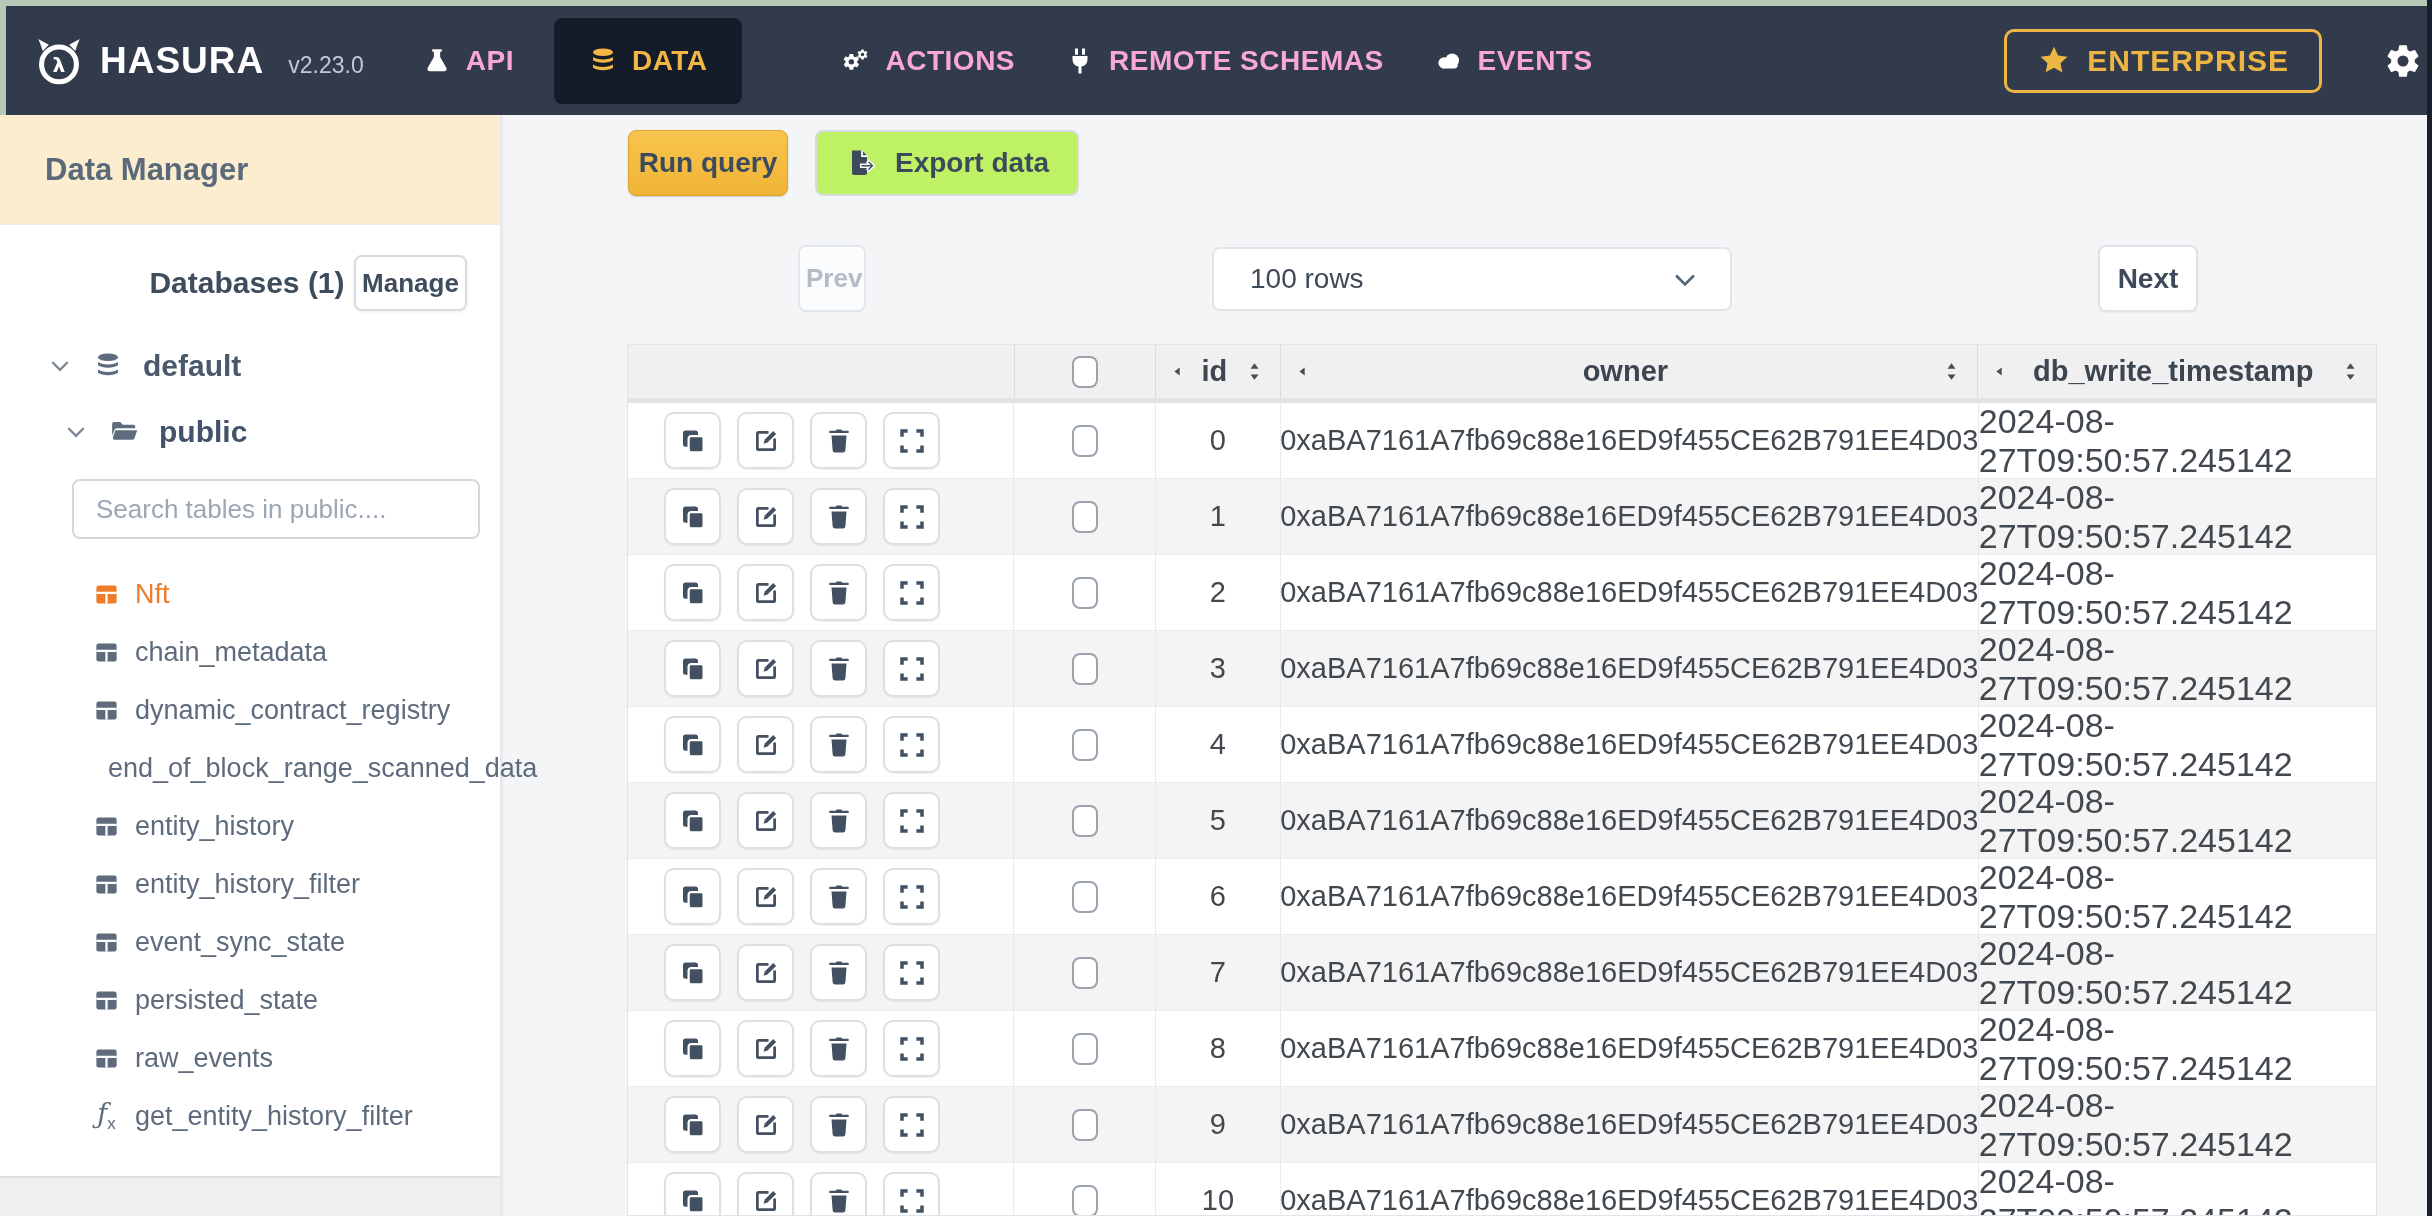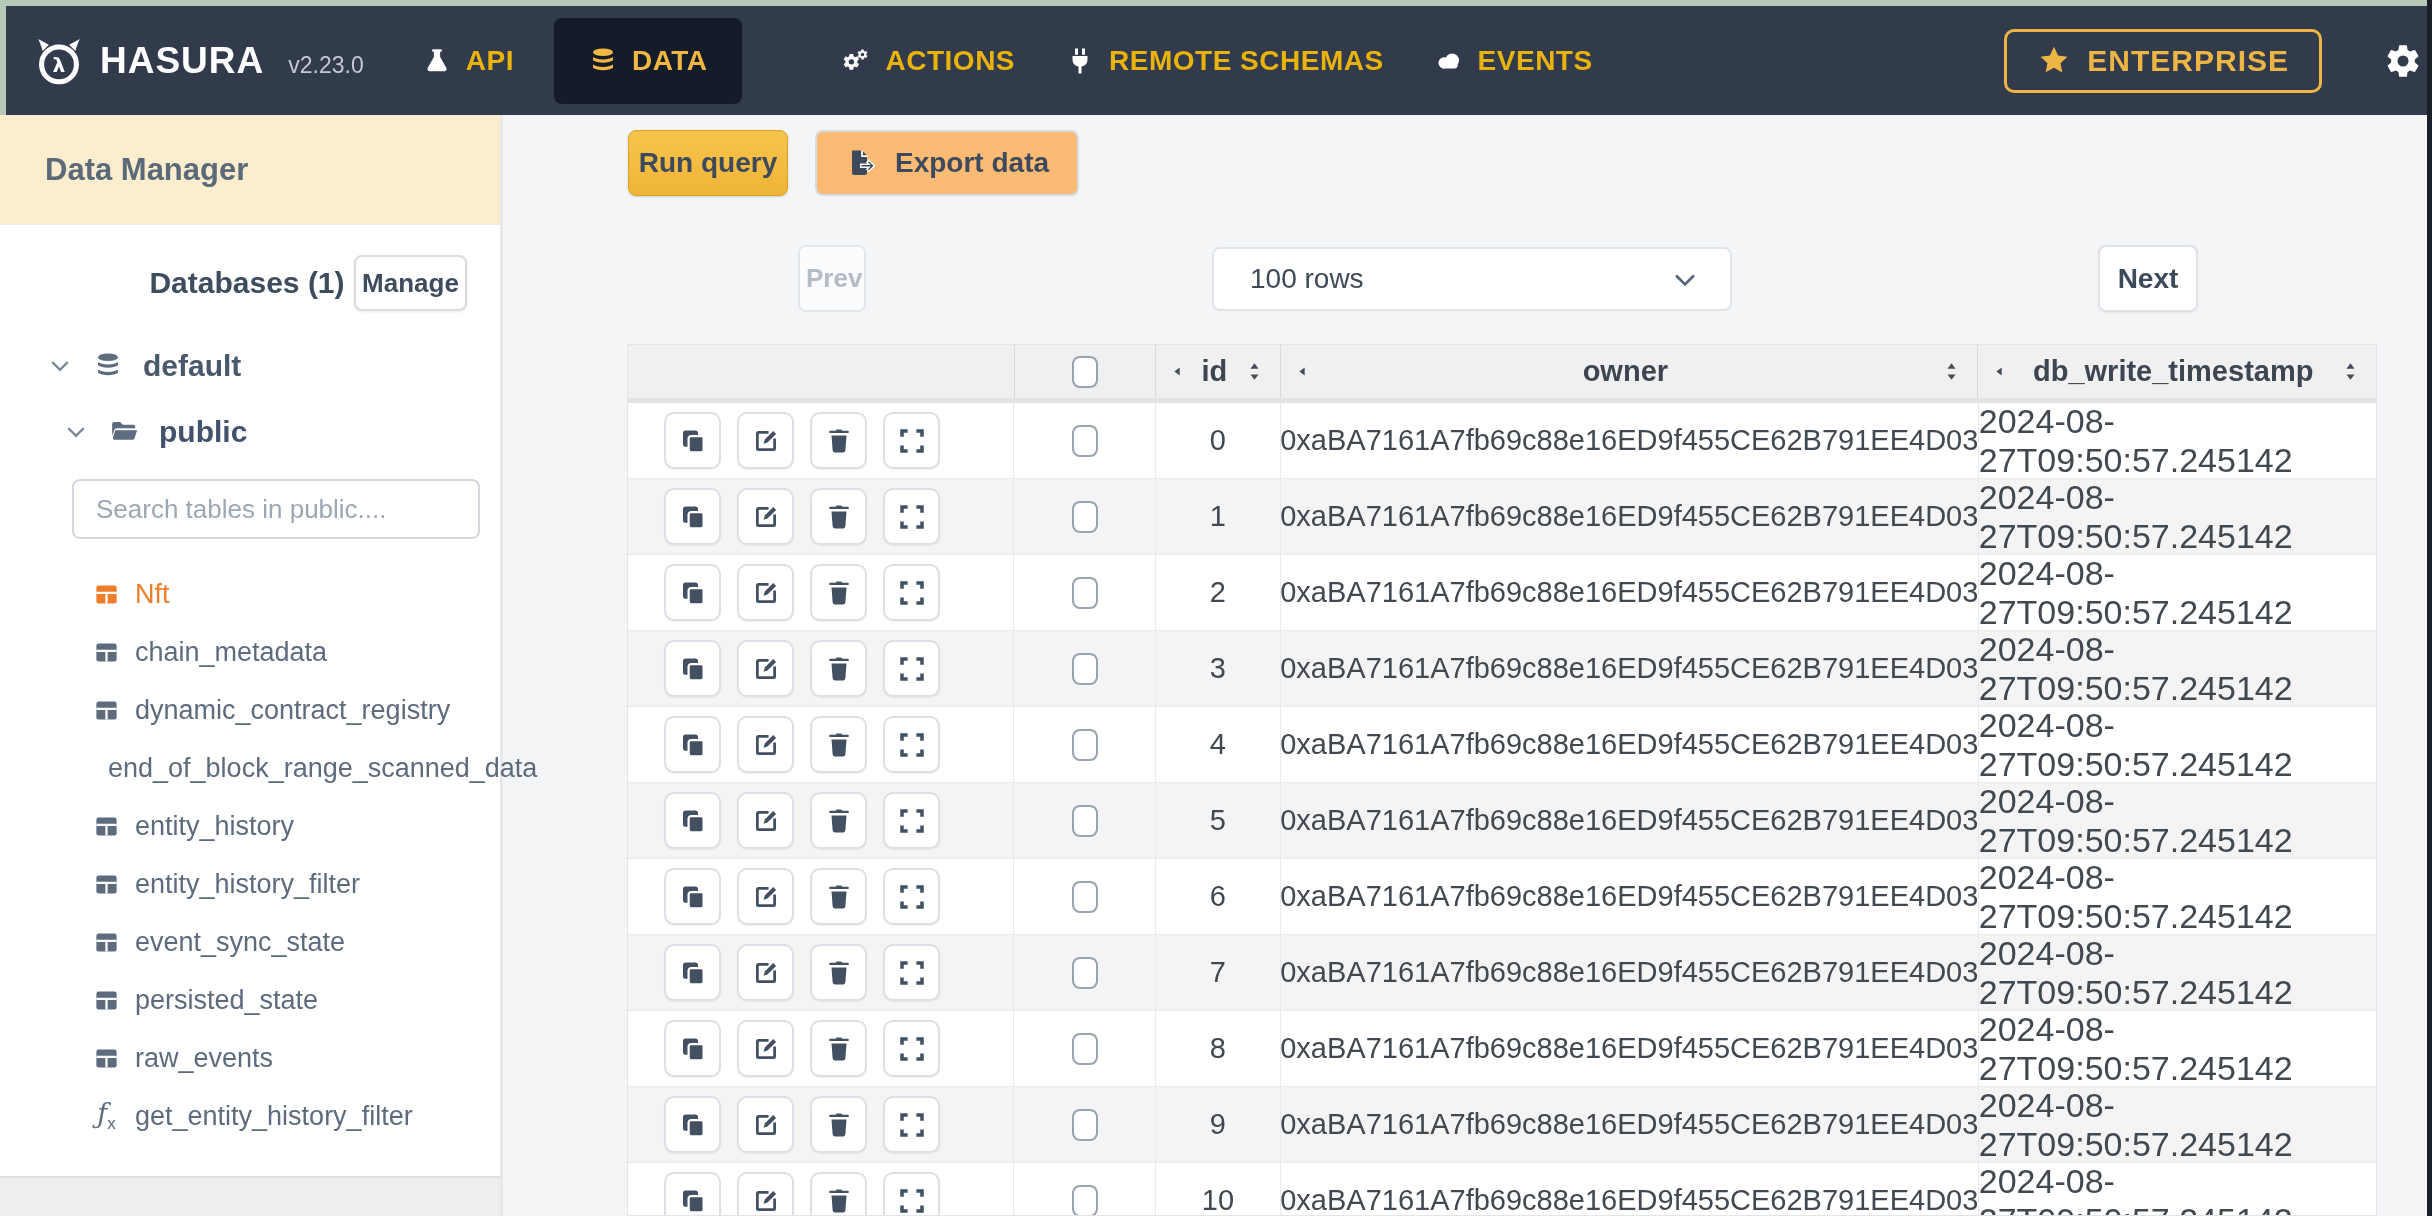--- a/index.html
+++ b/index.html
@@ -13,21 +13,21 @@
   .right-strip{position:absolute;top:0;right:0;width:5px;height:100%;background:#1a202a;z-index:70;}
 
   
   .topnav{position:absolute;top:6px;left:0;width:100%;height:109px;background:#313b4c;
           border-left:6px solid #b5c9b6;box-sizing:border-box;display:flex;align-items:center;z-index:30;}
   .logo{display:flex;align-items:center;margin-left:26px;cursor:pointer;}
   .logo-icon{width:54px;height:54px;}
   .brand{color:#fff;font-weight:700;font-size:37px;letter-spacing:1px;margin-left:14px;}
   .version{color:#c3cad3;font-size:23px;margin-left:24px;padding-top:10px;}
   .nav-items{display:flex;align-items:center;height:100%;margin-left:8px;}
-  .nav-item{display:flex;align-items:center;gap:14px;color:#eab308;font-weight:700;font-size:28px;
+  .nav-item{display:flex;align-items:center;gap:14px;color:#f9a8d4;font-weight:700;font-size:28px;
             letter-spacing:.5px;margin-left:50px;cursor:pointer;white-space:nowrap;}
   .nav-item .icon{width:30px;height:30px;color:#fff;}
   .nav-item.active{background:#151c29;color:#f2b644;height:86px;padding:0 34px;border-radius:8px;margin-left:40px;margin-right:50px;}
   .nav-item.active .icon{color:#f2b644;}
   .enterprise{margin-left:auto;display:flex;align-items:center;gap:16px;background:transparent;
               border:3px solid #edb644;border-radius:10px;color:#edb644;font-weight:700;font-size:30px;
               letter-spacing:1px;padding:0 30px;height:64px;cursor:pointer;
               font-family:"Liberation Sans","DejaVu Sans",sans-serif;}
   .star-icon{width:34px;height:34px;color:#edb644;}
   .settings-icon{width:38px;height:38px;color:#fff;margin:0 10px 0 62px;cursor:pointer;}
@@ -66,21 +66,21 @@
   .fx-glyph sub{font-size:17px;}
   .side-footer{position:absolute;bottom:0;left:0;right:0;height:38px;background:#efefef;border-top:2px solid #e0e0e0;}
 
   
   .main{position:absolute;left:506px;top:115px;right:0;bottom:0;background:#f4f5f7;}
   .run-query{position:absolute;left:122px;top:15px;width:160px;height:66px;
              background:linear-gradient(#f8c44d,#efb437);border:1px solid #d9a32e;border-radius:8px;
              font-weight:700;font-size:28px;color:#3c4a5c;cursor:pointer;box-shadow:0 1px 2px rgba(0,0,0,.15);
              font-family:"Liberation Sans","DejaVu Sans",sans-serif;}
   .export{position:absolute;left:309px;top:15px;height:66px;padding:0 28px;display:flex;align-items:center;gap:16px;
-          background:#fdba74;border:2px solid #d6dbe1;border-radius:8px;font-weight:700;font-size:28px;color:#3c4a5c;
+          background:#bef264;border:2px solid #d6dbe1;border-radius:8px;font-weight:700;font-size:28px;color:#3c4a5c;
           cursor:pointer;box-sizing:border-box;font-family:"Liberation Sans","DejaVu Sans",sans-serif;}
   .export-icon{width:34px;height:30px;color:#3c4a5c;}
   .prev{position:absolute;left:292px;top:130px;width:68px;height:67px;background:#fbfcfd;
         border:2px solid #e3e7eb;border-radius:8px;font-weight:600;font-size:26px;color:#b3bcc7;
         box-sizing:border-box;font-family:"Liberation Sans","DejaVu Sans",sans-serif;}
   .rows-select{position:absolute;left:706px;top:132px;width:520px;height:64px;background:#fff;
                border:2px solid #e0e4e9;border-radius:8px;box-sizing:border-box;display:flex;align-items:center;
                padding-left:36px;font-size:28px;color:#3f4a58;cursor:pointer;}
   .sel-chev{position:absolute;right:30px;top:16px;width:30px;height:30px;color:#55657a;}
   .next{position:absolute;left:1592px;top:130px;width:100px;height:67px;background:#fff;

